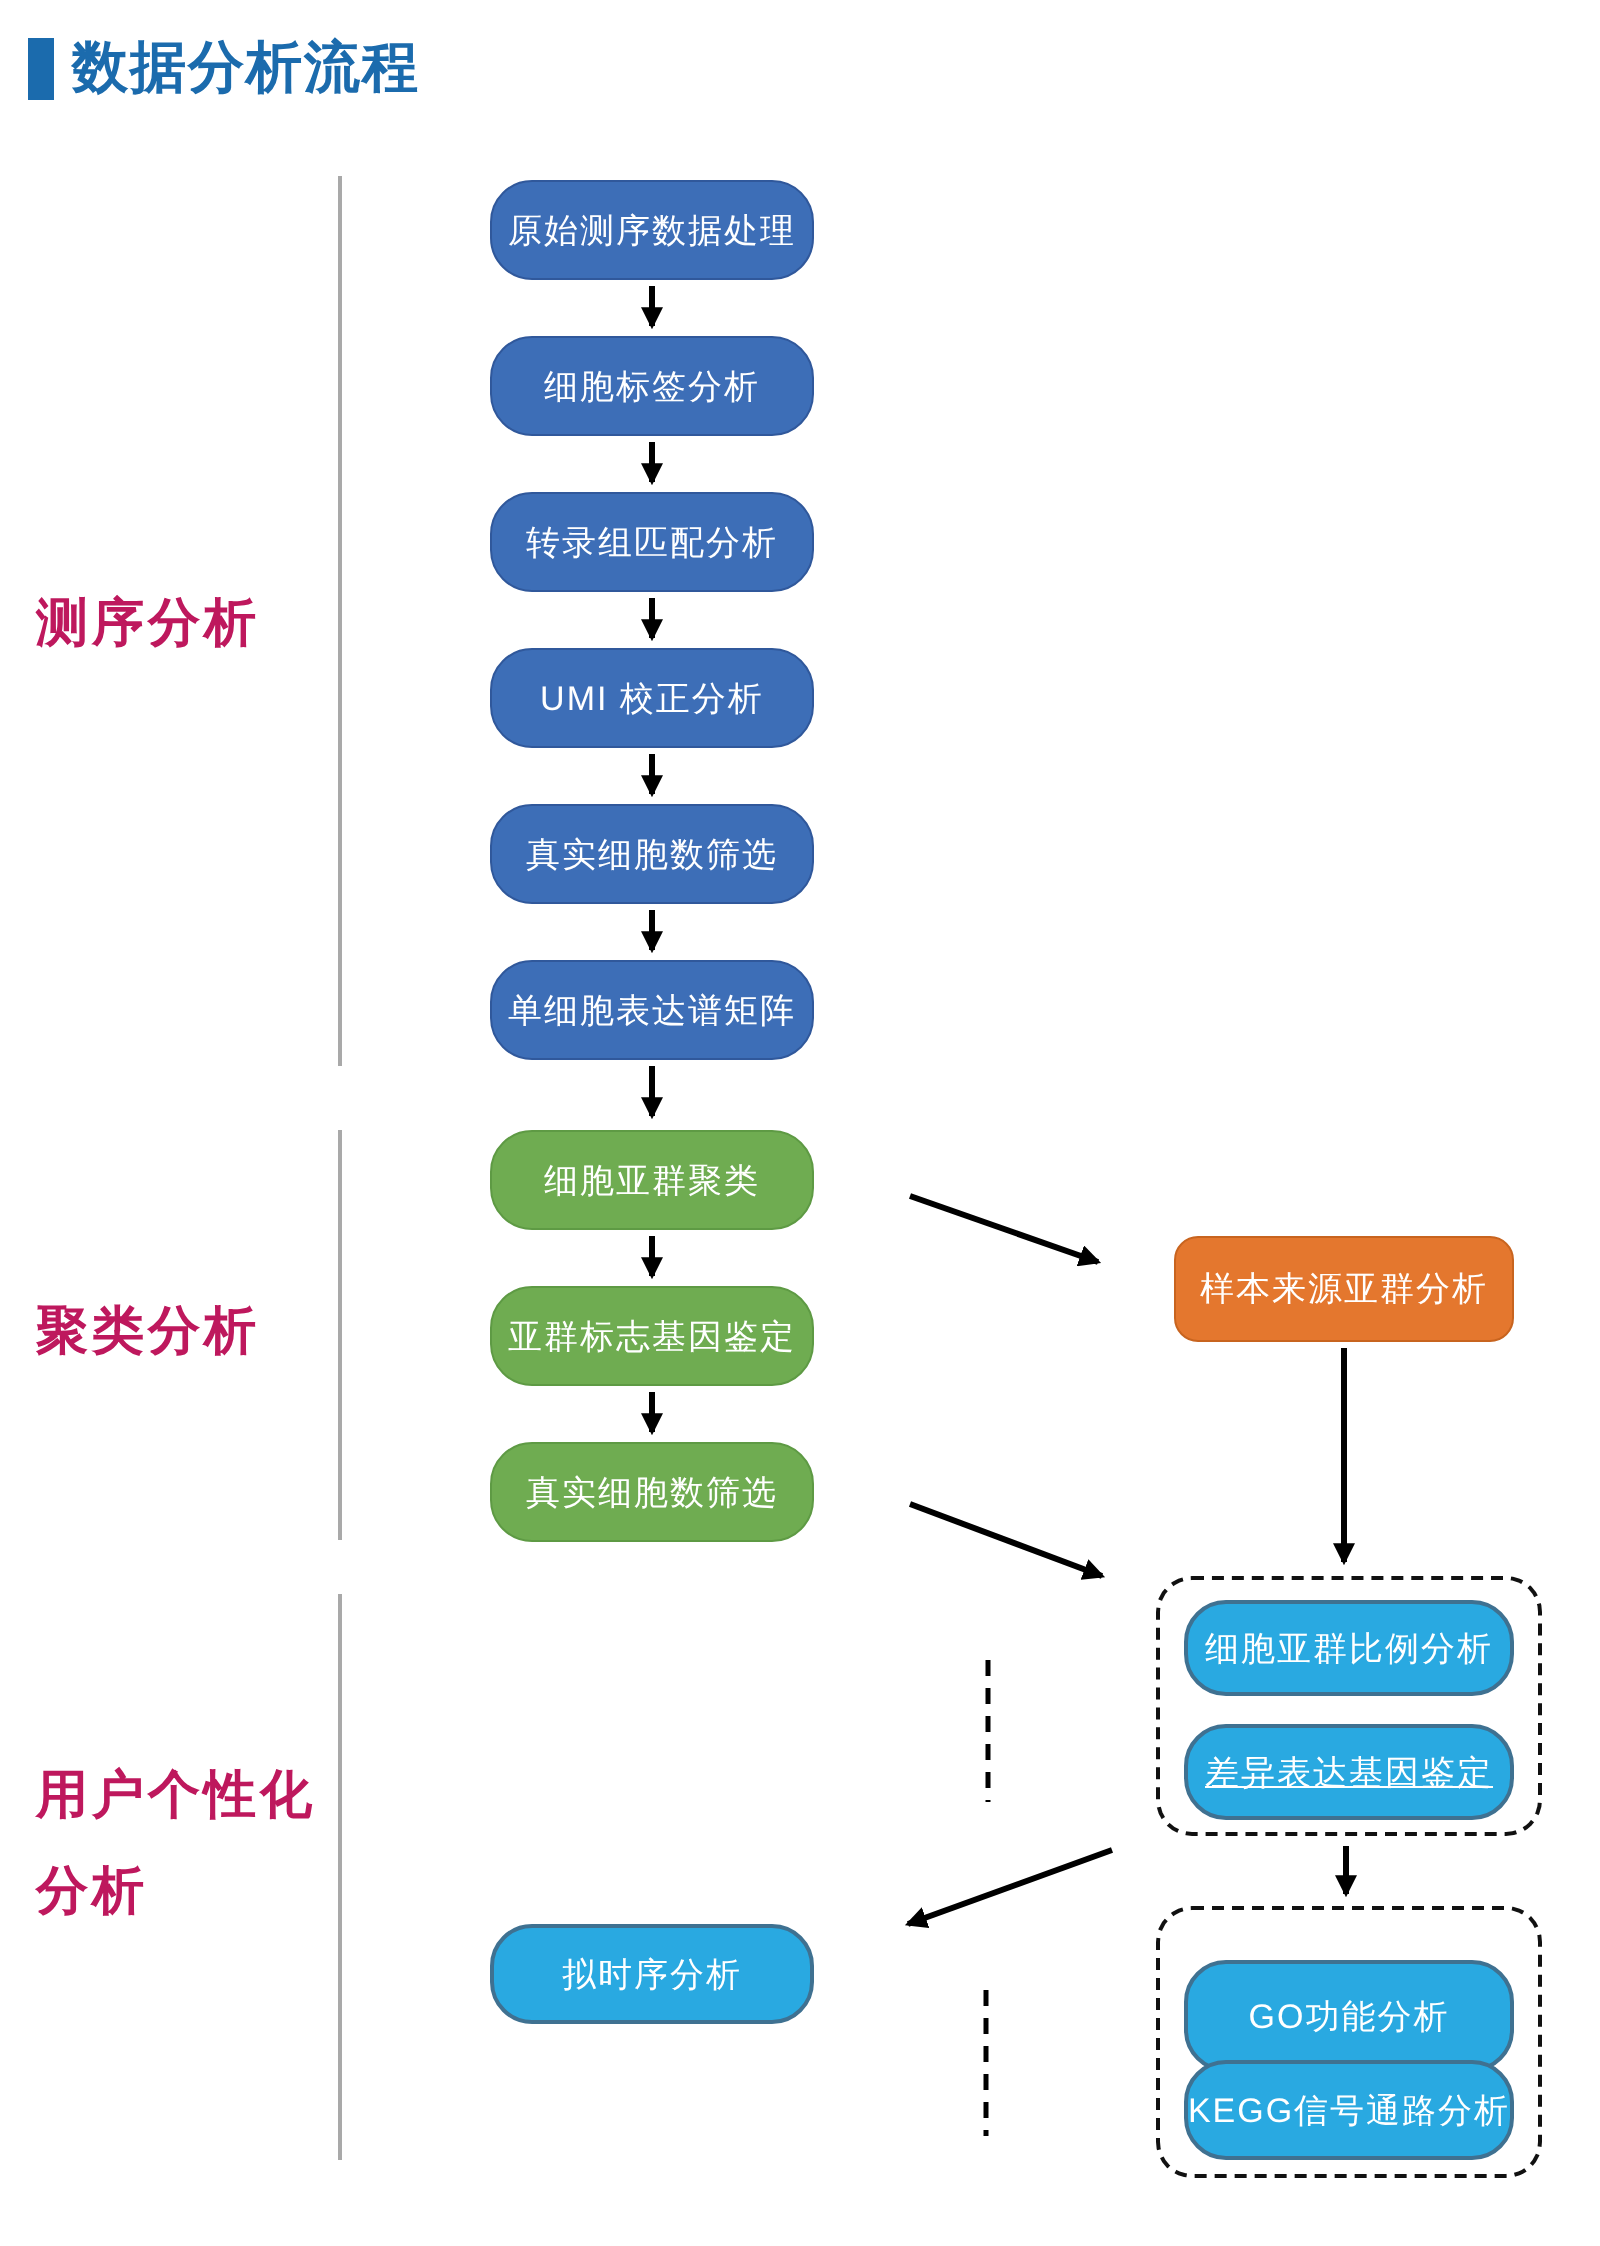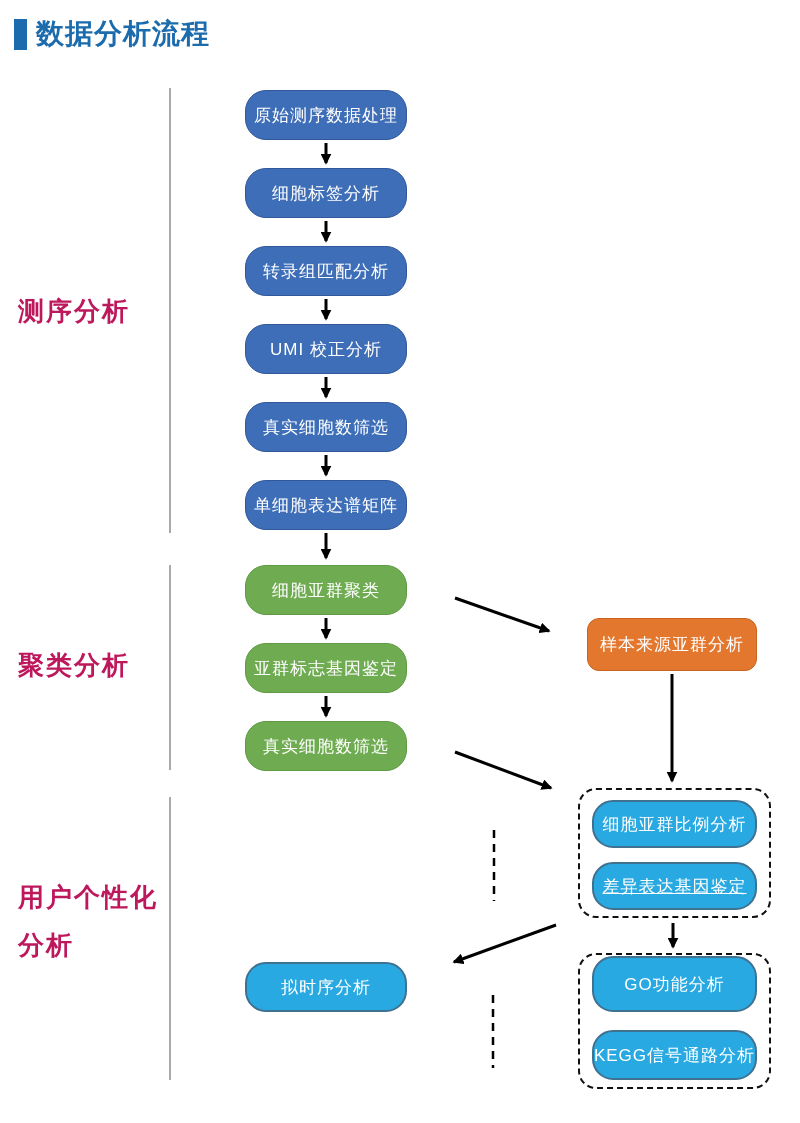--- a/index.html
+++ b/index.html
@@ -79,21 +79,21 @@
   <div class="box orange" style="left:587px;top:618px;width:170px;height:53px;border-radius:12px;font-family:Liberation Mono, monospace;">样本来源亚群分析</div>
 
   <div class="dash-group" style="top:788px;height:130px;">
     <div class="box cyan" style="top:10px;height:48px;">细胞亚群比例分析</div>
     <div class="box cyan" style="top:72px;height:48px;text-decoration:underline;">差异表达基因鉴定</div>
   </div>
 
   <div class="box cyan" style="left:245px;top:962px;width:162px;height:50px;">拟时序分析</div>
 
   <div class="dash-group" style="top:953px;height:136px;">
-    <div class="box cyan" style="top:1px;height:56px;">GO功能分析</div>
+    <div class="box cyan" style="top:25px;height:56px;">GO功能分析</div>
     <div class="box cyan" style="top:75px;height:50px;">KEGG信号通路分析</div>
   </div>
 
   <svg class="arrow-layer" width="800" height="1123" viewBox="0 0 800 1123">
     <defs>
       <marker id="ah" viewBox="0 0 10 10" refX="8.5" refY="5" markerWidth="11" markerHeight="11" orient="auto" markerUnits="userSpaceOnUse">
         <path d="M0,0 L10,5 L0,10 Z" fill="#000000"></path>
       </marker>
     </defs>
 

